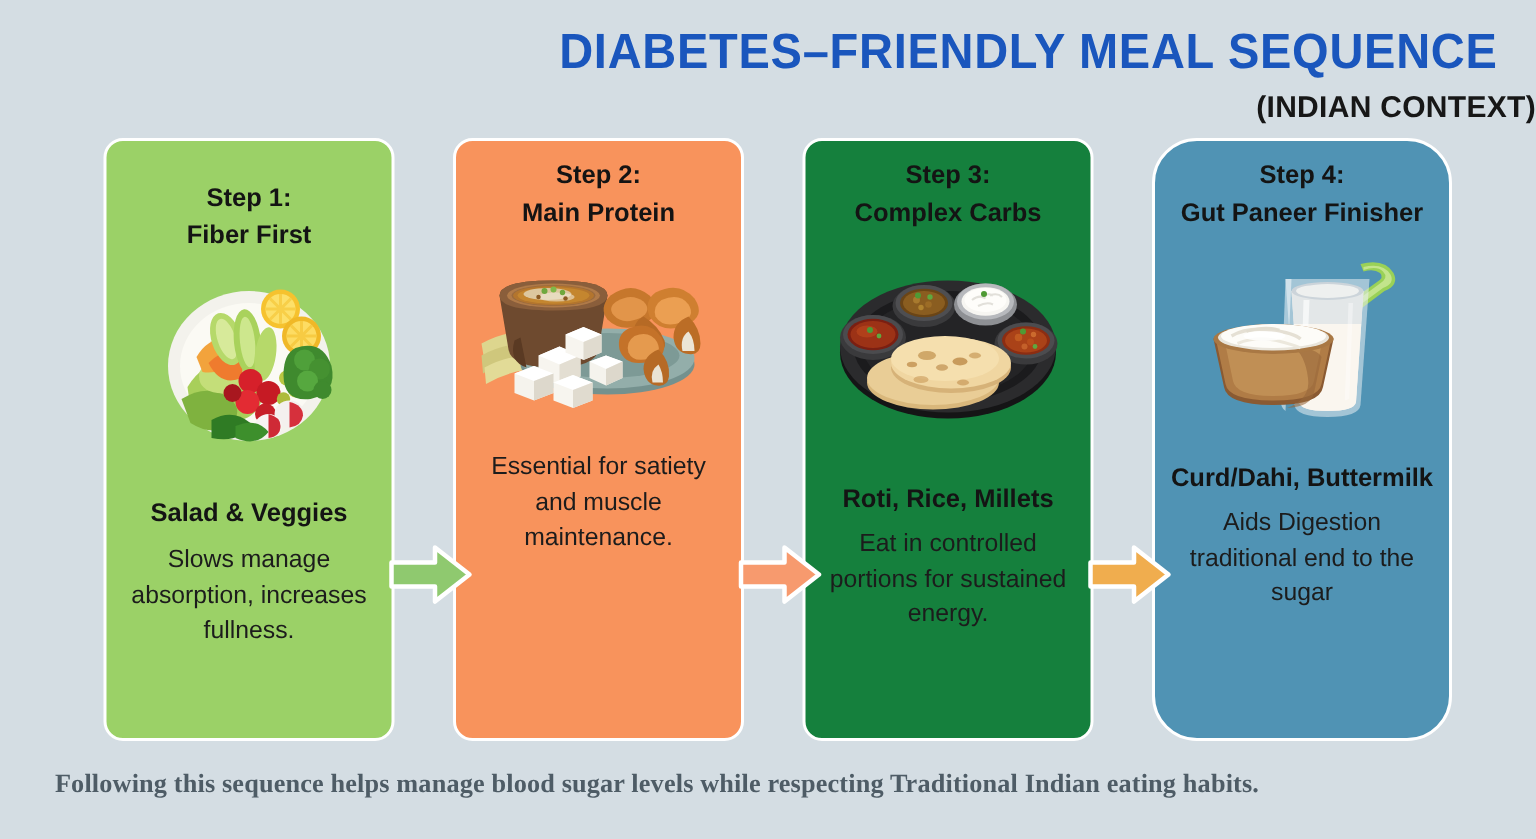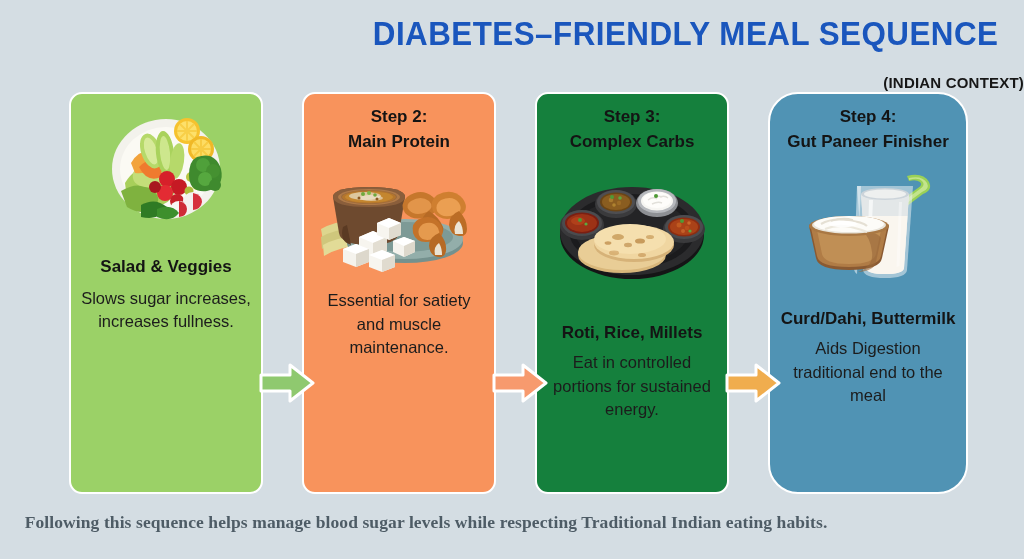--- a/index.html
+++ b/index.html
@@ -29,24 +29,24 @@
     font-size: 33px;
     font-weight: bold;
     letter-spacing: 0.5px;
     color: #1a56bd;
     line-height: 1.05;
     transform: scaleX(0.95);
     margin: 0;
   }
   .sub-title {
     font-family: "Liberation Sans", sans-serif;
-    font-size: 15px;
+    font-size: 20px;
     font-weight: bold;
     color: #171717;
-    margin: 22px 0 0 0;
+    margin: 9px 0 0 0;
     letter-spacing: 0.2px;
   }
 
   
   .cards-row {
     position: absolute;
     top: 92px;
     left: 0;
     width: 1024px;
     height: 404px;
@@ -102,21 +102,21 @@
     line-height: 1.42;
     text-align: center;
     padding: 0 8px;
     margin-top: 7px;
   }
   .card-1 .card-step { margin-top: 26px; }
   .card-1 .card-art  { margin-top: 12px; }
   .card-1 .card-title{ margin-top: 26px; text-align: center; }
   .card-1 .card-desc { margin-top: 8px; }
   .card-2 .card-title{ margin-top: 22px; }
-  .card-2 .card-desc { margin-top: 5px; }
+  .card-2 .card-desc { margin-top: 16px; }
   .card-3 .card-art  { margin-top: 14px; }
   .card-3 .card-title{ margin-top: 30px; }
   .card-3 .card-desc { margin-top: 6px; }
   .card-4 .card-art  { margin-top: 8px; }
   .card-4 .card-title{ margin-top: 22px; }
   .card-4 .card-desc { margin-top: 6px; }
 
   
   .arrow {
     position: absolute;
@@ -124,21 +124,21 @@
     width: 56px;
     height: 42px;
   }
   .arrow-1 { left: 259px; }
   .arrow-2 { left: 492px; }
   .arrow-3 { left: 725px; }
 
   
   .footer {
     position: absolute;
-    left: 0;
+    left: 12px;
     top: 512px;
     width: 852px;
     text-align: center;
     font-family: "Liberation Serif", serif;
     font-size: 17.5px;
     font-weight: bold;
     color: #4e5c66;
     letter-spacing: 0.1px;
   }
 </style>
@@ -146,20 +146,24 @@
 <body>
 
 <div class="header">
   <div class="main-title">DIABETES–FRIENDLY MEAL SEQUENCE</div>
   <div class="sub-title">(INDIAN CONTEXT)</div>
 </div>
 
 <div class="cards-row">
 
   <div class="card card-1">
+    <div class="card-step">
+      <span>Step 1:</span><br>
+      <span>Fiber First</span>
+    </div>
     <div class="card-art">
       <svg width="122" height="118" viewBox="0 0 122 118">
         <ellipse cx="61" cy="60" rx="54" ry="50" fill="#f3f2ec"></ellipse>
         <ellipse cx="61" cy="60" rx="46" ry="42" fill="#fbfaf4"></ellipse>
         <path d="M20 74 q12 -20 34 -16 q18 4 16 22 q-2 16 -24 18 q-24 2 -26 -24z" fill="#a8cf5a"></path>
         <path d="M16 82 q16 -10 30 -2 q12 8 4 18 q-12 10 -28 0z" fill="#7fb23f"></path>
         <path d="M28 64 q10 -18 26 -14 q12 4 8 16 q-6 14 -22 12 q-14 -2 -12 -14z" fill="#c4de79"></path>
         <path d="M26 54 q8 -14 22 -12 l4 14 q-10 10 -22 8z" fill="#f2a33c"></path>
         <path d="M34 58 q12 -12 24 -6 l-2 16 q-14 6 -22 -10z" fill="#ef7b2e"></path>
         <ellipse cx="46" cy="42" rx="10" ry="18" transform="rotate(-18 46 42)" fill="#b6d96a"></ellipse>
@@ -188,21 +192,21 @@
         <circle cx="110" cy="76" r="6" fill="#3f8a2e"></circle>
         <ellipse cx="88" cy="92" rx="10" ry="9" fill="#f4f0ee"></ellipse>
         <path d="M88 84 q9 2 9 9 q-1 7 -9 8z" fill="#d6303c"></path>
         <ellipse cx="74" cy="100" rx="9" ry="8" fill="#f7f4f2"></ellipse>
         <path d="M74 92 q8 2 8 8 q0 7 -8 8z" fill="#cf2a36"></path>
         <path d="M36 96 q14 -8 26 2 q-6 14 -26 10z" fill="#2f7b24"></path>
         <path d="M52 100 q14 -6 22 4 q-8 10 -22 4z" fill="#3d8f2c"></path>
       </svg>
     </div>
     <div class="card-title">Salad &amp; Veggies</div>
-    <div class="card-desc">Slows sugar increases, increases fullness.</div>
+    <div class="card-desc">Slows manage absorption, increases fullness.</div>
   </div>
 
   <div class="card card-2">
     <div class="card-step">
       <span>Step 2:</span><br>
       <span>Main Protein</span>
     </div>
     <div class="card-art">
       <svg width="168" height="110" viewBox="0 0 168 110">
         <path d="M6 62 q22 -12 44 -6 l2 8 q-24 -2 -44 10z" fill="#ddd68e"></path>
@@ -352,21 +356,21 @@
         <ellipse cx="50" cy="62" rx="40" ry="10" fill="#a97844"></ellipse>
         <ellipse cx="50" cy="61" rx="37" ry="8.6" fill="#e8e4da"></ellipse>
         <ellipse cx="50" cy="60" rx="35" ry="8" fill="#fdfcf8"></ellipse>
         <path d="M22 60 q10 -6 26 -4 q16 2 20 6" stroke="#e5e0d4" stroke-width="2.2" fill="none"></path>
         <path d="M26 65 q12 -5 26 -2 q12 3 16 5" stroke="#ece8dd" stroke-width="2" fill="none"></path>
         <path d="M32 57 q12 -4 22 -1" stroke="#e2ddd0" stroke-width="1.8" fill="none"></path>
         <ellipse cx="44" cy="60" rx="14" ry="3.2" fill="#ffffff" opacity="0.85"></ellipse>
       </svg>
     </div>
     <div class="card-title">Curd/Dahi, Buttermilk</div>
-    <div class="card-desc">Aids Digestion traditional end to the meal</div>
+    <div class="card-desc">Aids Digestion traditional end to the sugar</div>
   </div>
 
   <div class="arrow arrow-1">
     <svg width="56" height="42" viewBox="0 0 56 42">
       <path d="M2 13 L31 13 L31 3 L54 21 L31 39 L31 29 L2 29 Z" fill="#8fc96f" stroke="#ffffff" stroke-width="3" stroke-linejoin="round"></path>
     </svg>
   </div>
   <div class="arrow arrow-2">
     <svg width="56" height="42" viewBox="0 0 56 42">
       <path d="M2 13 L31 13 L31 3 L54 21 L31 39 L31 29 L2 29 Z" fill="#f79a6e" stroke="#ffffff" stroke-width="3" stroke-linejoin="round"></path>

